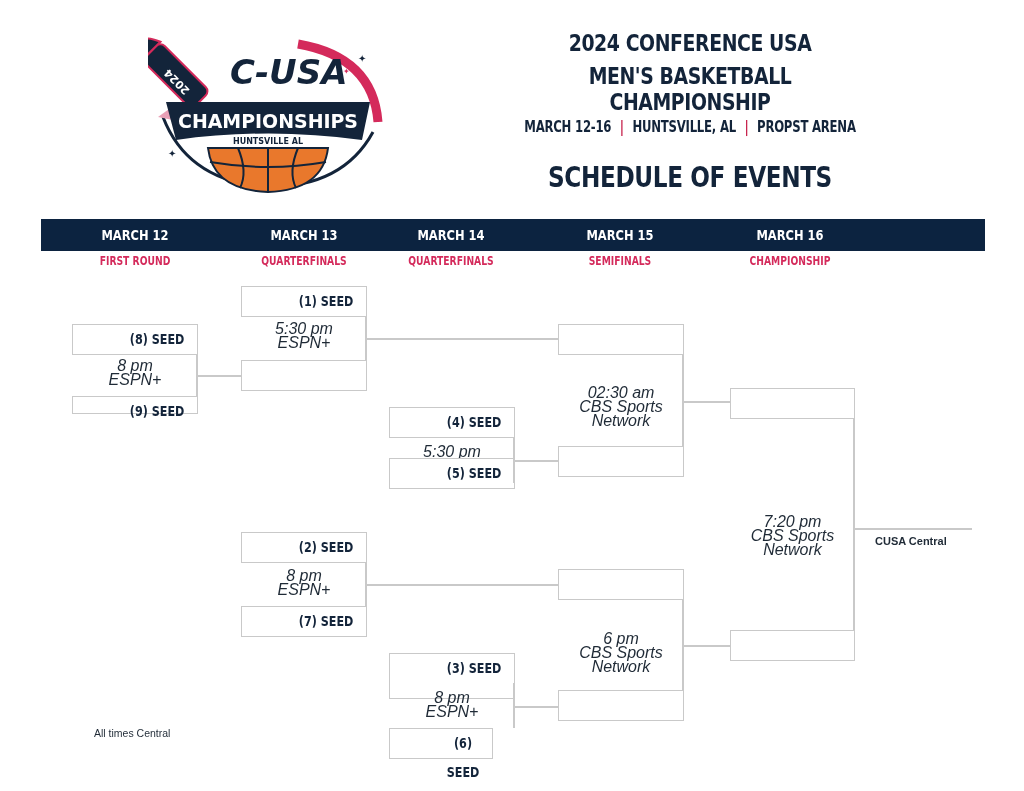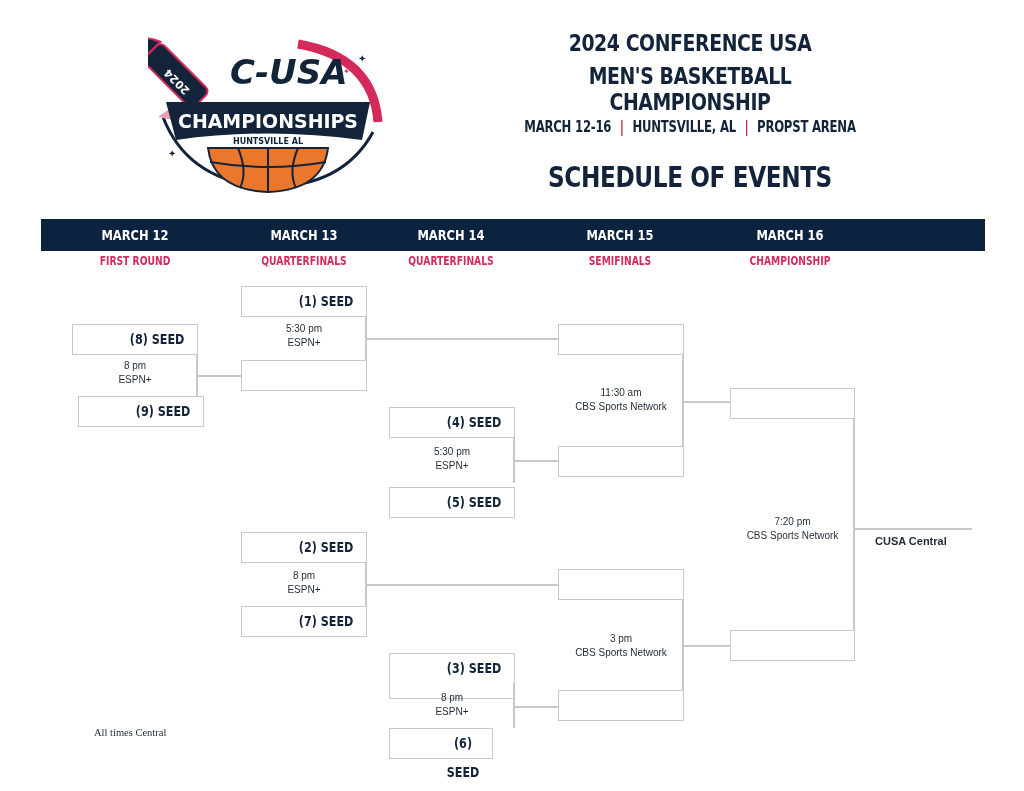--- a/index.html
+++ b/index.html
@@ -28,26 +28,26 @@
          transform: scaleX(0.82); }
   .round { position: absolute; top: 254px; width: 140px; text-align: center; color: #d42a5b;
            font-family: "DejaVu Sans", sans-serif; font-weight: bold; font-size: 11.5px;
            transform: scaleX(0.8); }
 
   
   .box { position: absolute; box-sizing: border-box; border: 1.5px solid #c9c9c9; background: #fff; padding-left: 44px; }
   .seed { text-align: center; font-family: "DejaVu Sans", sans-serif; font-weight: bold; font-size: 14px;
           color: #13243a; }
   .seed span { display: inline-block; transform: scaleX(0.8); }
-  .info { position: absolute; text-align: center; font-size: 10px; line-height: 14px; color: #1f2a36;
-          font-family: "Liberation Sans", sans-serif; }
+  .info { position: absolute; text-align: center; font-size: 16px; line-height: 14px; color: #1f2a36;
+          font-family: "Liberation Sans", sans-serif; font-style: italic; }
   .line { position: absolute; background: #c9c9c9; }
   .h { height: 1.5px; }
   .v { width: 1.5px; }
-  .note { position: absolute; font-size: 10.5px; color: #1f2a36; font-family: Liberation Serif, serif; }
+  .note { position: absolute; font-size: 10.5px; color: #1f2a36; font-family: Liberation Sans, sans-serif; }
   .champ { position: absolute; font-size: 11px; font-weight: bold; color: #1f2a36; font-family: "Liberation Sans", sans-serif; }
 </style>
 </head>
 <body>
 
 <div class="logo">
   <svg width="240" height="175" viewBox="0 0 240 175">
 
     <path d="M150 22 Q225 35 230 100" stroke="#d42a5b" stroke-width="9" fill="none"></path>
     <path d="M15 95 Q40 160 120 165 Q195 165 225 110" stroke="#13243a" stroke-width="3" fill="none"></path>
@@ -99,39 +99,39 @@
 <div class="round" style="left:234px">QUARTERFINALS</div>
 <div class="round" style="left:381px">QUARTERFINALS</div>
 <div class="round" style="left:550px">SEMIFINALS</div>
 <div class="round" style="left:720px">CHAMPIONSHIP</div>
 
 <div class="box seed" style="left:72px;top:324px;width:126px;height:31px;line-height:29px"><span>(8) SEED</span></div>
 <div class="info" style="left:72px;top:359px;width:126px">
   <div>8 pm</div>
   <div>ESPN+</div>
 </div>
-<div class="box seed" style="left:78px;top:396px;width:126px;height:31px;line-height:29px"><span>(9) SEED</span></div>
+<div class="box seed" style="left:72px;top:396px;width:126px;height:18px;line-height:29px"><span>(9) SEED</span></div>
 <div class="line v" style="left:196px;top:354px;height:42px"></div>
 <div class="line h" style="left:198px;top:375px;width:43px"></div>
 
 <div class="box seed" style="left:241px;top:286px;width:126px;height:31px;line-height:29px"><span>(1) SEED</span></div>
 <div class="info" style="left:241px;top:322px;width:126px">
   <div>5:30 pm</div>
   <div>ESPN+</div>
 </div>
 <div class="box seed" style="left:241px;top:360px;width:126px;height:31px"><span></span></div>
 <div class="line v" style="left:365px;top:316px;height:44px"></div>
 <div class="line h" style="left:367px;top:338px;width:191px"></div>
 
 <div class="box seed" style="left:389px;top:407px;width:126px;height:31px;line-height:29px"><span>(4) SEED</span></div>
 <div class="info" style="left:389px;top:445px;width:126px">
   <div>5:30 pm</div>
   <div>ESPN+</div>
 </div>
-<div class="box seed" style="left:389px;top:487px;width:126px;height:31px;line-height:29px"><span>(5) SEED</span></div>
+<div class="box seed" style="left:389px;top:458px;width:126px;height:31px;line-height:29px"><span>(5) SEED</span></div>
 <div class="line v" style="left:513px;top:437px;height:46px"></div>
 <div class="line h" style="left:515px;top:460px;width:43px"></div>
 
 <div class="box seed" style="left:241px;top:532px;width:126px;height:31px;line-height:29px"><span>(2) SEED</span></div>
 <div class="info" style="left:241px;top:569px;width:126px">
   <div>8 pm</div>
   <div>ESPN+</div>
 </div>
 <div class="box seed" style="left:241px;top:606px;width:126px;height:31px;line-height:29px"><span>(7) SEED</span></div>
 <div class="line v" style="left:365px;top:562px;height:44px"></div>
@@ -141,30 +141,30 @@
 <div class="info" style="left:389px;top:691px;width:126px">
   <div>8 pm</div>
   <div>ESPN+</div>
 </div>
 <div class="box seed" style="left:389px;top:728px;width:104px;height:31px;line-height:29px"><span>(6) SEED</span></div>
 <div class="line v" style="left:513px;top:683px;height:45px"></div>
 <div class="line h" style="left:515px;top:706px;width:43px"></div>
 
 <div class="box" style="left:558px;top:324px;width:126px;height:31px"></div>
 <div class="info" style="left:558px;top:386px;width:126px">
-  <div>11:30 am</div>
+  <div>02:30 am</div>
   <div>CBS Sports Network</div>
 </div>
 <div class="box" style="left:558px;top:446px;width:126px;height:31px"></div>
 <div class="line v" style="left:682px;top:354px;height:92px"></div>
 <div class="line h" style="left:684px;top:401px;width:46px"></div>
 
 <div class="box" style="left:558px;top:569px;width:126px;height:31px"></div>
 <div class="info" style="left:558px;top:632px;width:126px">
-  <div>3 pm</div>
+  <div>6 pm</div>
   <div>CBS Sports Network</div>
 </div>
 <div class="box" style="left:558px;top:690px;width:126px;height:31px"></div>
 <div class="line v" style="left:682px;top:599px;height:91px"></div>
 <div class="line h" style="left:684px;top:645px;width:46px"></div>
 
 <div class="box" style="left:730px;top:388px;width:125px;height:31px"></div>
 <div class="info" style="left:730px;top:515px;width:125px">
   <div>7:20 pm</div>
   <div>CBS Sports Network</div>

